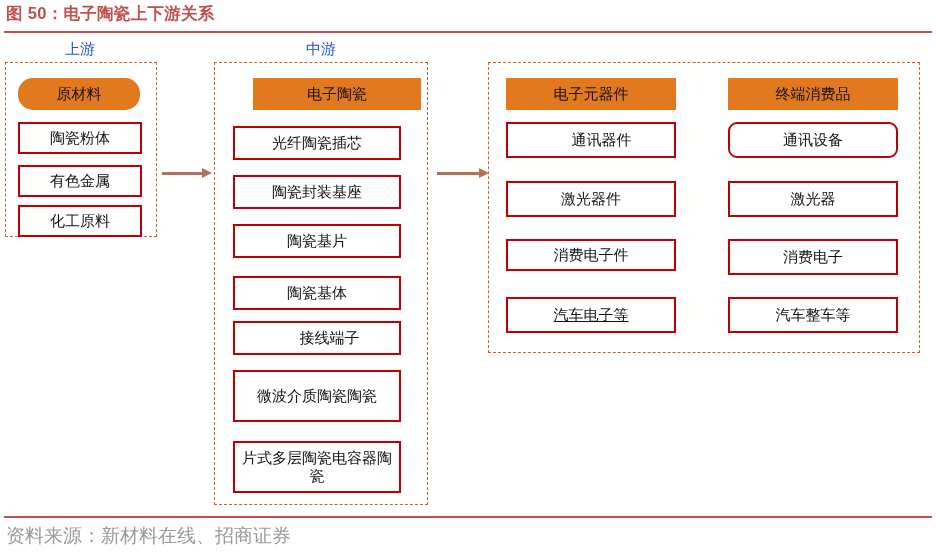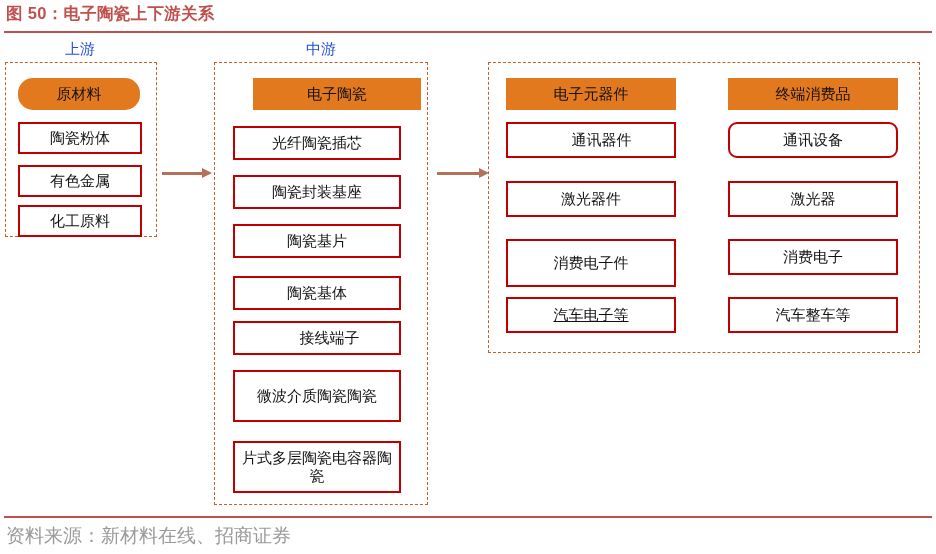--- a/index.html
+++ b/index.html
@@ -160,21 +160,21 @@
   <div class="arrow" style="left:437px; top:168px; width:52px;">
     <div class="shaft" style="width:42px;"></div>
     <div class="head" style="left:42px;"></div>
   </div>
 
   <div class="dashed-box" style="left:488px; top:62px; width:432px; height:291px;"></div>
 
   <div class="node header" style="left:506px; top:78px; width:170px; height:32px;">电子元器件</div>
   <div class="node item" style="left:506px; top:122px; width:170px; height:36px;padding-left:21px;">通讯器件</div>
   <div class="node item" style="left:506px; top:181px; width:170px; height:36px;">激光器件</div>
-  <div class="node item" style="left:506px; top:239px; width:170px; height:48px;">消费电子件</div>
+  <div class="node item" style="left:506px; top:239px; width:170px; height:32px;">消费电子件</div>
   <div class="node item" style="left:506px; top:297px; width:170px; height:36px;text-decoration:underline;">汽车电子等</div>
 
   <div class="node header" style="left:728px; top:78px; width:170px; height:32px;">终端消费品</div>
   <div class="node item" style="left:728px; top:122px; width:170px; height:36px;border-radius:9px;">通讯设备</div>
   <div class="node item" style="left:728px; top:181px; width:170px; height:36px;">激光器</div>
   <div class="node item" style="left:728px; top:239px; width:170px; height:36px;">消费电子</div>
   <div class="node item" style="left:728px; top:297px; width:170px; height:36px;">汽车整车等</div>
 
 </div>
 

